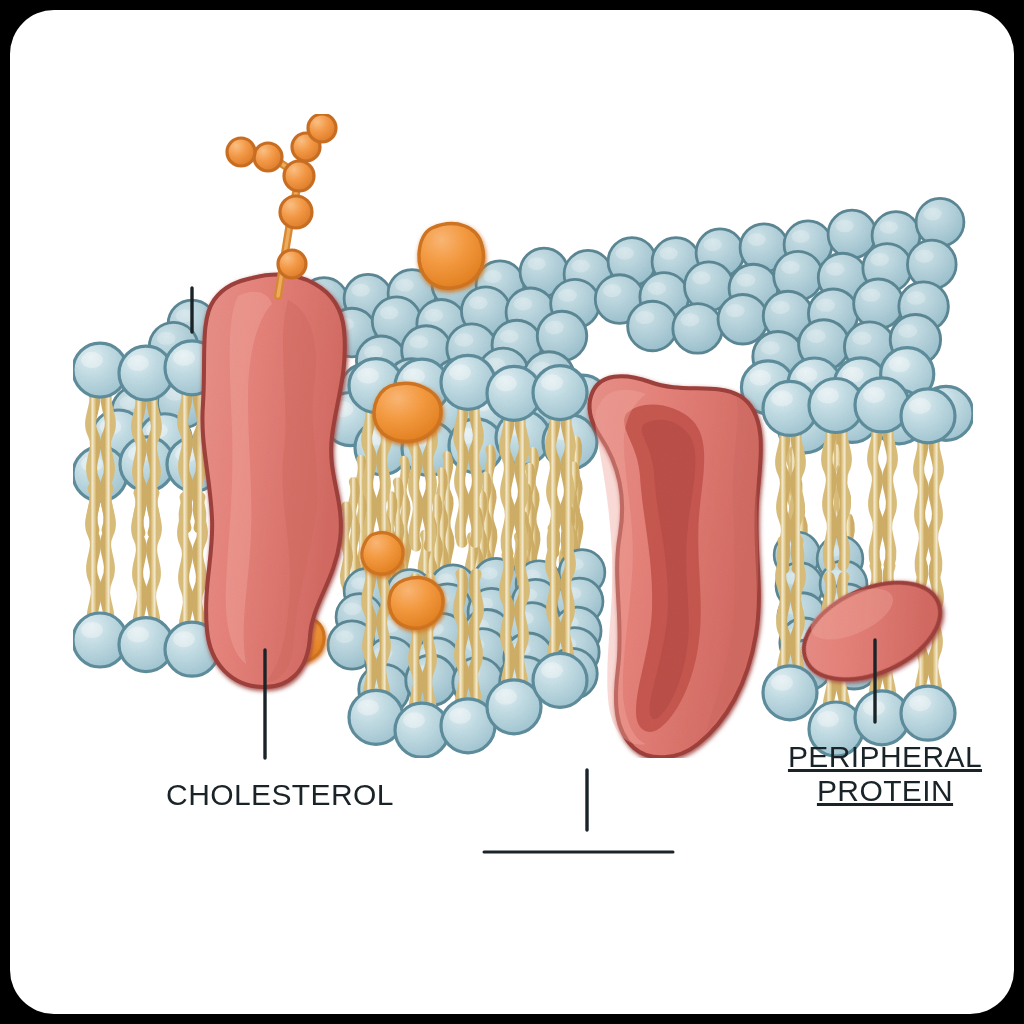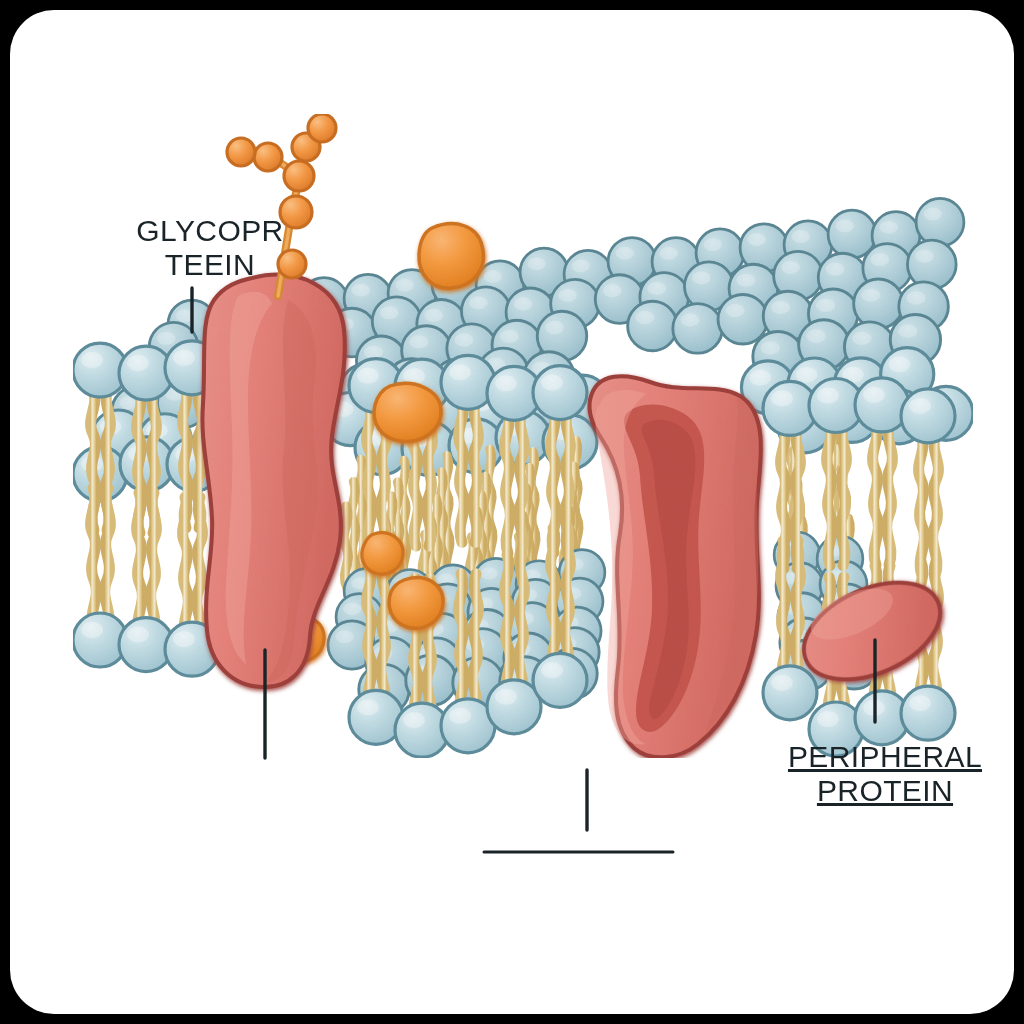--- a/index.html
+++ b/index.html
@@ -449,20 +449,19 @@
 
       <g stroke="#1a2428" stroke-width="3.4" stroke-linecap="round" fill="none">
         <line x1="192" y1="288" x2="192" y2="332"></line>
         <line x1="265" y1="650" x2="265" y2="758"></line>
         <line x1="875" y1="640" x2="875" y2="722"></line>
         <line x1="587" y1="770" x2="587" y2="830"></line>
         <line x1="484" y1="852" x2="673" y2="852" stroke-width="3"></line>
       </g>
     </svg>
 
-    <div class="lbl" id="lbl-glyco">GLYCOPR
-TEEIN</div>
+    <div class="lbl" id="lbl-chol">CHOLESTEROL</div>
     <div class="lbl" id="lbl-peri">PERIPHERAL
 PROTEIN</div>
     <div class="lbl" id="lbl-blank"></div>
 
   </div>
 </div>
 
 </body></html>

